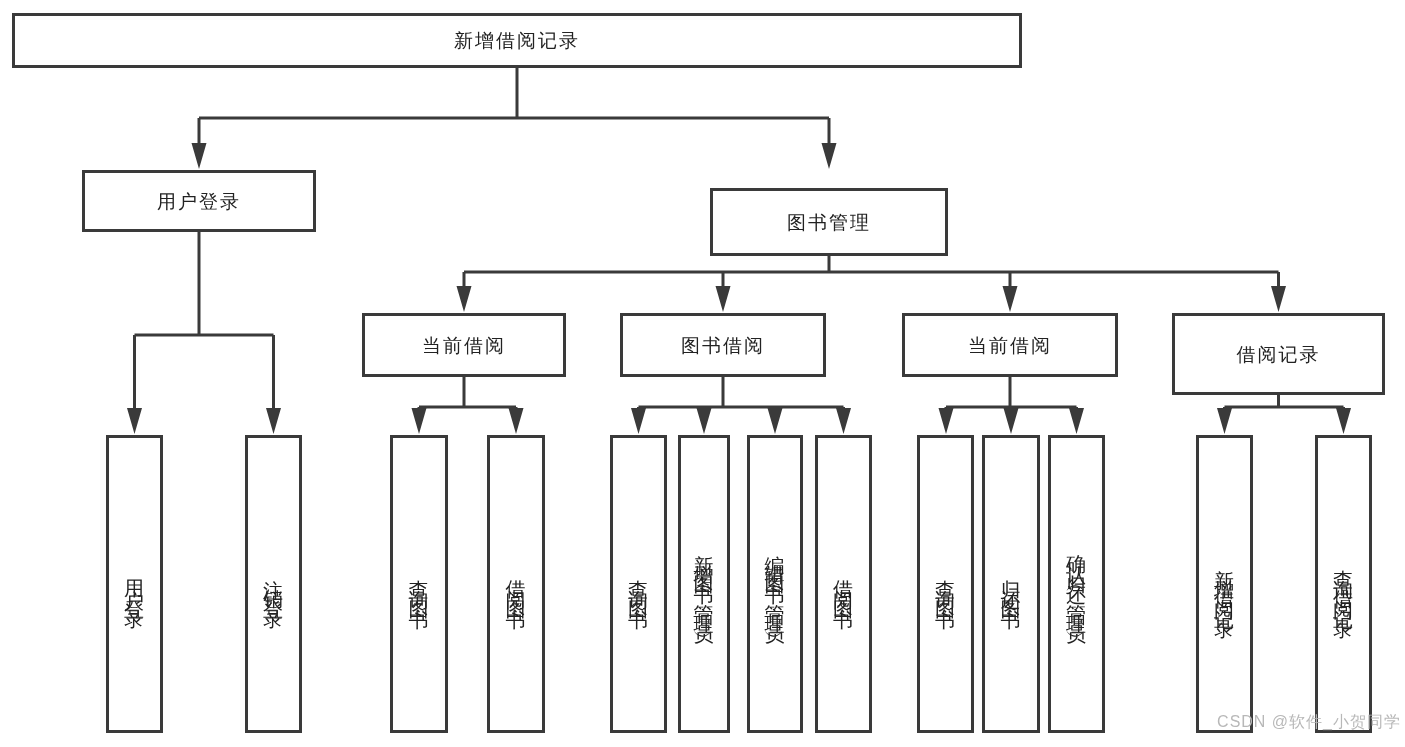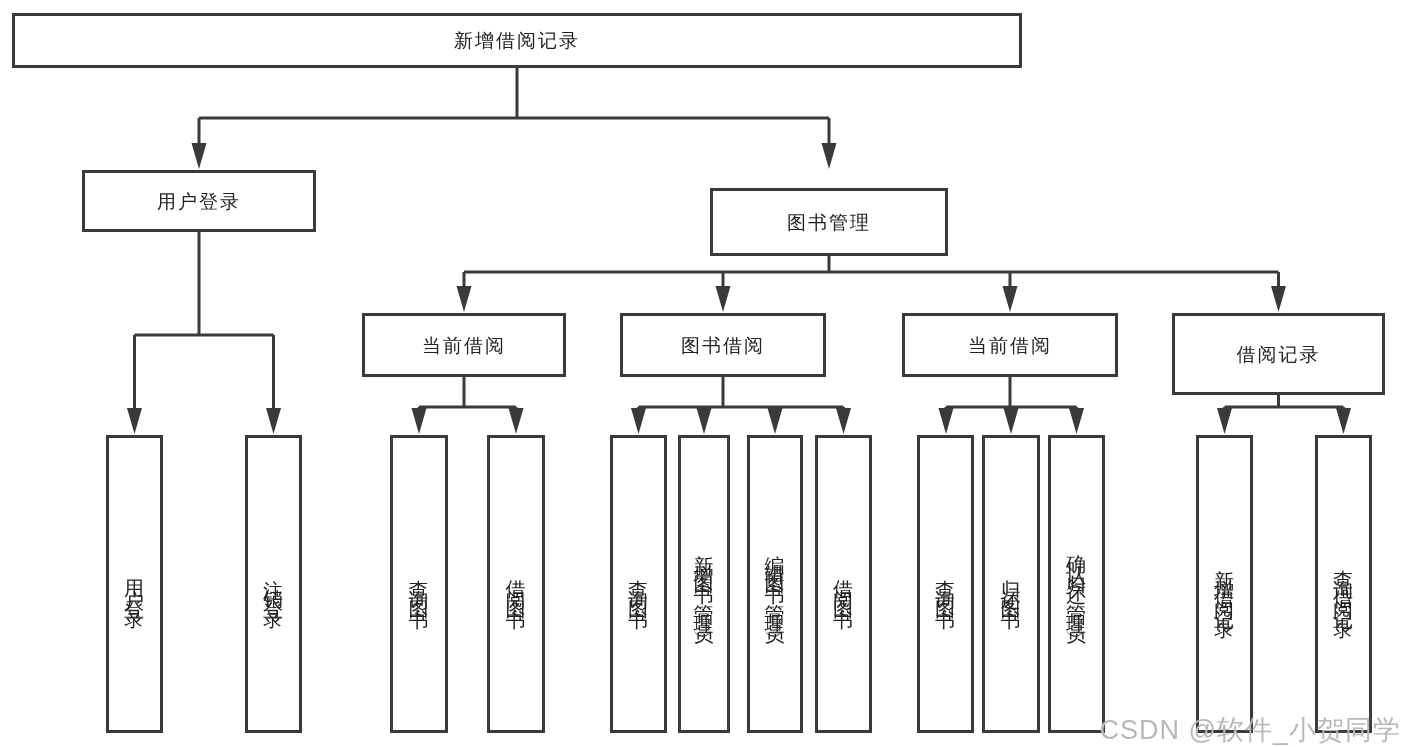--- a/index.html
+++ b/index.html
@@ -35,21 +35,21 @@
     text-orientation: mixed;
     font-size: 20px;
     letter-spacing: 10px;
     line-height: 1;
     white-space: nowrap;
   }
   .watermark {
     position: absolute;
     right: 4px;
     top: 712px;
-    font-size: 27px;
+    font-size: 16px;
     letter-spacing: 1px;
     color: #b8b8b8;
     z-index: 10;
     white-space: nowrap;
   }
 </style>
 </head>
 <body>
 
 <div id="canvas">

